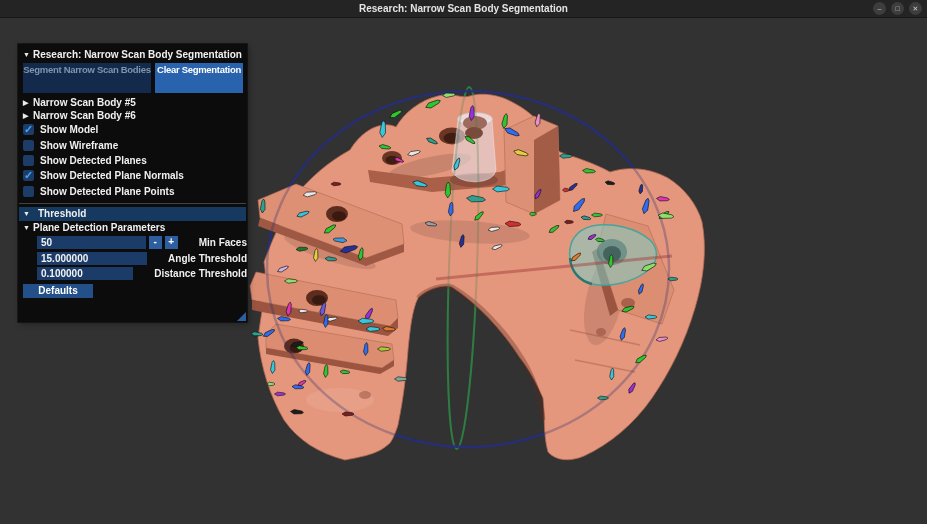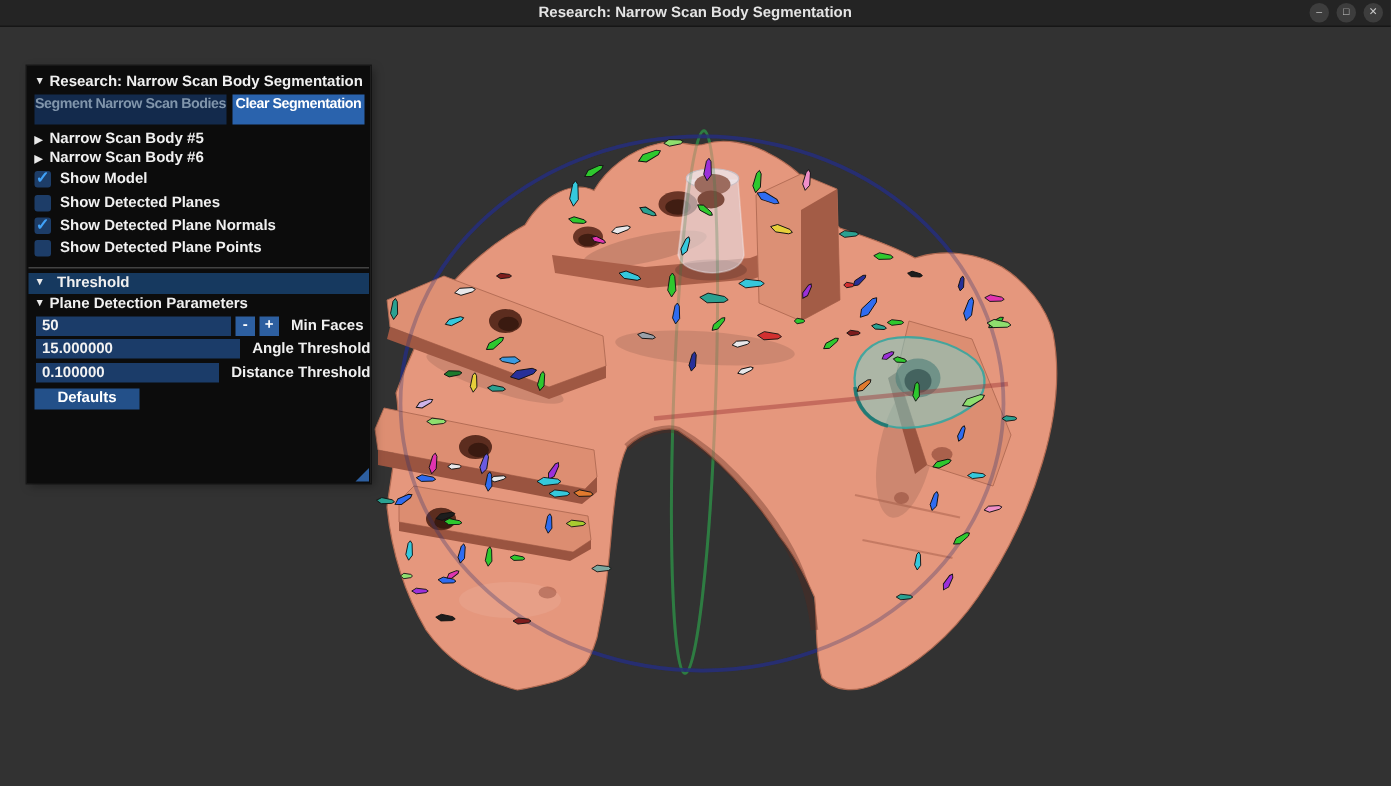--- a/index.html
+++ b/index.html
@@ -29,47 +29,47 @@
     font-size:10px; font-weight:700; overflow:hidden;
     box-shadow:0 0 0 1px rgba(0,0,0,0.5), 2px 2px 6px rgba(0,0,0,0.35);
     padding-top:3px; box-sizing:border-box;
   }
   .prow { display:flex; align-items:center; height:14px; padding-left:5px; white-space:nowrap; }
   .arrow { font-size:7px; width:10px; color:#eaeaea; flex:none; }
   .tree-arrow { font-size:7px; width:10px; color:#eaeaea; flex:none; }
   .treerow { display:flex; align-items:center; height:13px; padding-left:5px; white-space:nowrap; cursor:default; }
   .btn-row { display:flex; gap:4px; padding:2px 0 3px 5px; }
   .btn {
-    height:20px; line-height:14px; text-align:center; font-size:9.5px; font-weight:700;
+    height:30px; line-height:14px; text-align:center; font-size:9.5px; font-weight:700;
     letter-spacing:-0.3px; white-space:nowrap; overflow:hidden; cursor:default; box-sizing:border-box;
   }
   .btn-segment { width:128px; background:#132a4c; color:#8095ab; }
   .btn-clear   { width:88px;  background:#2a63ad; color:#ffffff; }
   .cb-row { display:flex; align-items:center; height:15.4px; padding-left:5px; gap:6px; white-space:nowrap; cursor:default; }
   .cb-box {
     width:11px; height:11px; background:#1d3d68; border-radius:2px; flex:none;
     color:#41a2f8; font-size:11px; line-height:10px; text-align:center; font-weight:700;
   }
   .separator { height:1px; background:#434343; margin:4px 1px 3px 1px; }
   .params-header {
     display:flex; align-items:center; height:14px; background:#16395f;
     margin:0 1px; padding-left:4px; gap:5px; white-space:nowrap; cursor:default;
   }
-  .field-row { display:flex; align-items:center; height:15.4px; padding-left:6px; gap:3px; white-space:nowrap; }
+  .field-row { display:flex; align-items:center; height:15.4px; padding-left:19px; gap:3px; white-space:nowrap; }
   .field-input {
     height:13px; line-height:13px; background:#1b3c69; padding-left:4px;
     font-size:10px; font-weight:700; color:#f2f2f2; box-sizing:border-box; cursor:text;
   }
   .fi-narrow { width:130px; }
   .fi-wide { width:152px; }
   .step-btn {
     width:13px; height:13px; line-height:12px; text-align:center;
     background:#2d5fa0; color:#fff; font-size:10px; flex:none; cursor:default;
   }
-  .field-label { margin-left:5px; }
+  .field-label { margin-left:18px; }
   .defaults-btn {
     width:70px; height:14px; line-height:14px; text-align:center;
     background:#235089; color:#fff; margin:3px 0 0 5px; font-size:10px; cursor:default;
   }
   .resize-grip {
     position:absolute; right:1px; bottom:1px; width:0; height:0;
     border-left:9px solid transparent; border-bottom:9px solid #2d5fa0; cursor:nwse-resize;
   }
 </style>
 </head>
@@ -293,20 +293,24 @@
     <span class="tree-arrow">▶</span>
     <span>Narrow Scan Body #6</span>
   </div>
 
   <div class="cb-row">
     <span class="cb-box">✓</span>
     <span>Show Model</span>
   </div>
   <div class="cb-row">
     <span class="cb-box"></span>
+    <span>Show Wireframe</span>
+  </div>
+  <div class="cb-row">
+    <span class="cb-box"></span>
     <span>Show Detected Planes</span>
   </div>
   <div class="cb-row">
     <span class="cb-box">✓</span>
     <span>Show Detected Plane Normals</span>
   </div>
   <div class="cb-row">
     <span class="cb-box"></span>
     <span>Show Detected Plane Points</span>
   </div>

